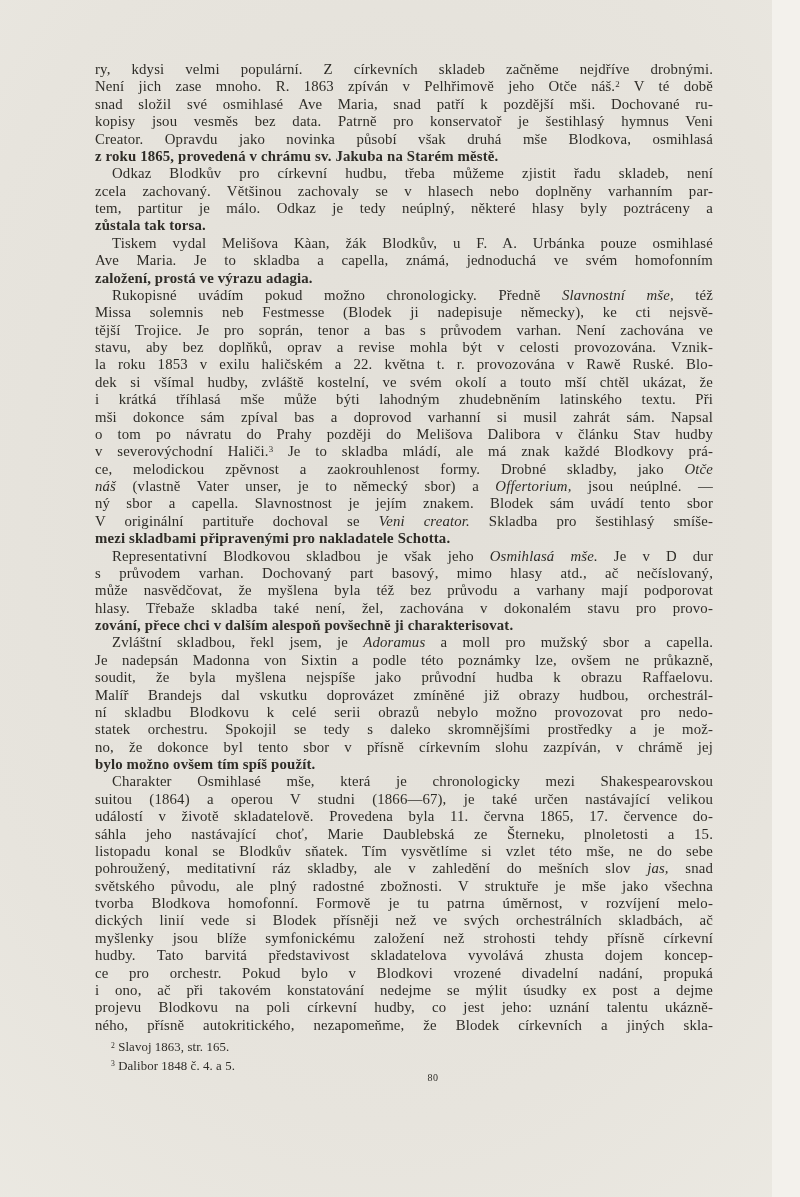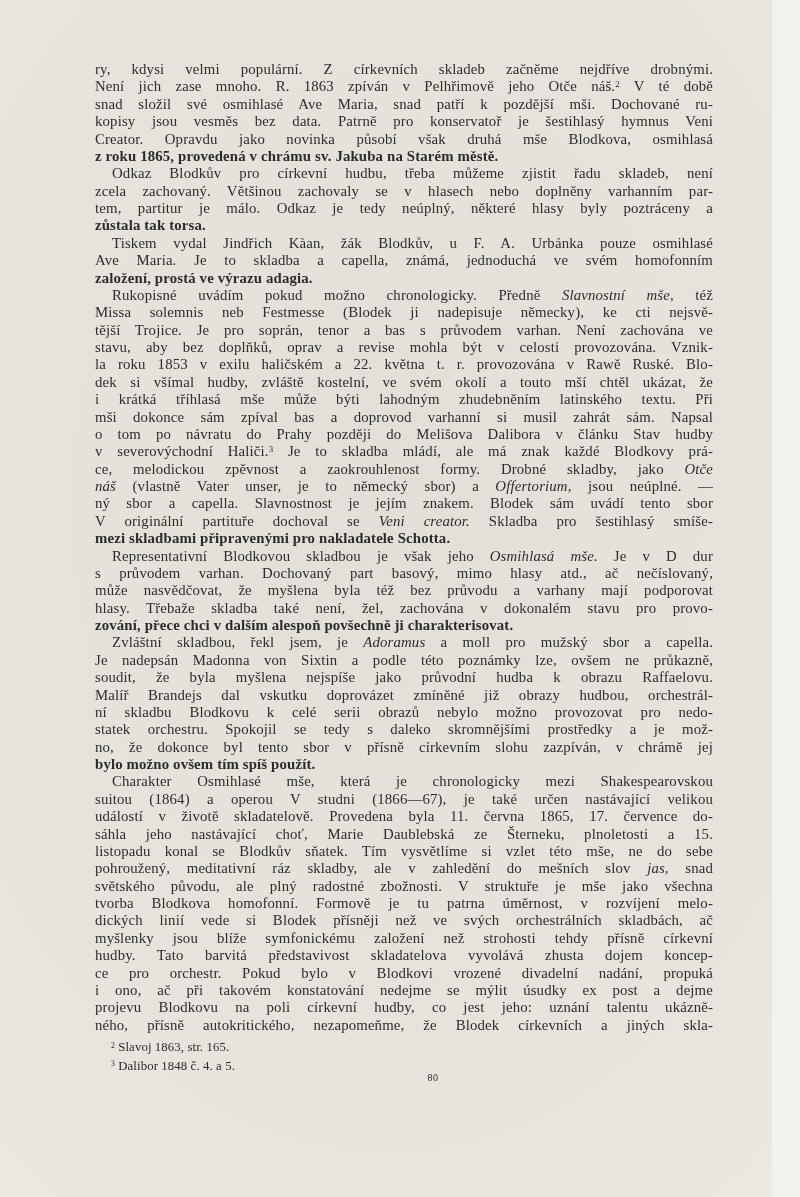--- a/index.html
+++ b/index.html
@@ -63,21 +63,21 @@
       <div class="t-line">ry, kdysi velmi populární. Z církevních skladeb začněme nejdříve drobnými.</div>
       <div class="t-line">Není jich zase mnoho. R. 1863 zpíván v Pelhřimově jeho Otče náš.<sup>2</sup> V té době</div>
       <div class="t-line">snad složil své osmihlasé Ave Maria, snad patří k pozdější mši. Dochované ru-</div>
       <div class="t-line">kopisy jsou vesměs bez data. Patrně pro konservatoř je šestihlasý hymnus Veni</div>
       <div class="t-line">Creator. Opravdu jako novinka působí však druhá mše Blodkova, osmihlasá</div>
       <div class="t-line last">z roku 1865, provedená v chrámu sv. Jakuba na Starém městě.</div>
       <div class="t-line indent">Odkaz Blodkův pro církevní hudbu, třeba můžeme zjistit řadu skladeb, není</div>
       <div class="t-line">zcela zachovaný. Většinou zachovaly se v hlasech nebo doplněny varhanním par-</div>
       <div class="t-line">tem, partitur je málo. Odkaz je tedy neúplný, některé hlasy byly poztráceny a</div>
       <div class="t-line last">zůstala tak torsa.</div>
-      <div class="t-line indent">Tiskem vydal Jindřich Kàan, žák Blodkův, u F. A. Urbánka pouze osmihlasé</div>
+      <div class="t-line indent">Tiskem vydal Melišova Kàan, žák Blodkův, u F. A. Urbánka pouze osmihlasé</div>
       <div class="t-line">Ave Maria. Je to skladba a capella, známá, jednoduchá ve svém homofonním</div>
       <div class="t-line last">založení, prostá ve výrazu adagia.</div>
       <div class="t-line indent">Rukopisné uvádím pokud možno chronologicky. Předně <i>Slavnostní mše,</i> též</div>
       <div class="t-line">Missa solemnis neb Festmesse (Blodek ji nadepisuje německy), ke cti nejsvě-</div>
       <div class="t-line">tější Trojice. Je pro soprán, tenor a bas s průvodem varhan. Není zachována ve</div>
       <div class="t-line">stavu, aby bez doplňků, oprav a revise mohla být v celosti provozována. Vznik-</div>
       <div class="t-line">la roku 1853 v exilu haličském a 22. května t. r. provozována v Rawě Ruské. Blo-</div>
       <div class="t-line">dek si všímal hudby, zvláště kostelní, ve svém okolí a touto mší chtěl ukázat, že</div>
       <div class="t-line">i krátká tříhlasá mše může býti lahodným zhudebněním latinského textu. Při</div>
       <div class="t-line">mši dokonce sám zpíval bas a doprovod varhanní si musil zahrát sám. Napsal</div>

